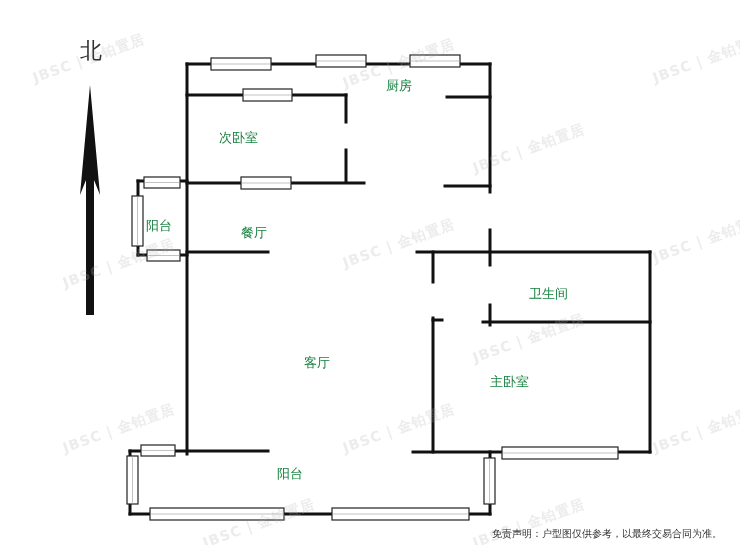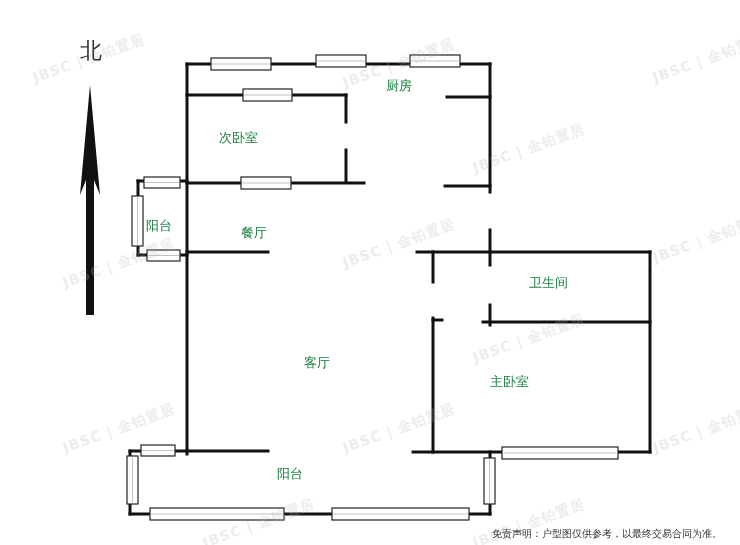--- a/index.html
+++ b/index.html
@@ -121,18 +121,18 @@
     <div class="wm" style="left: 200px; top: 515px;">JBSC | 金铂置居</div>
     <div class="wm" style="left: 470px; top: 515px;">JBSC | 金铂置居</div>
   </div>
 
 <div class="north" style="left:80px;top:36px;">北</div>
 
 <div class="label" style="left:386px;top:77px;">厨房</div>
 <div class="label" style="left:219px;top:129px;text-align:right;">次卧室</div>
 <div class="label" style="left:146px;top:217px;">阳台</div>
 <div class="label" style="left:241px;top:214px;margin-top:10px;">餐厅</div>
-<div class="label" style="left:529px;top:274px;">卫生间</div>
+<div class="label" style="left:529px;top:285px;">卫生间</div>
 <div class="label" style="left:304px;top:354px;text-align:right;">客厅</div>
 <div class="label" style="left:490px;top:373px;">主卧室</div>
 <div class="label" style="left:277px;top:465px;">阳台</div>
 
 <div class="disclaimer" style="left:492px;top:527px;">免责声明：户型图仅供参考，以最终交易合同为准。</div>
 
 </body></html>

